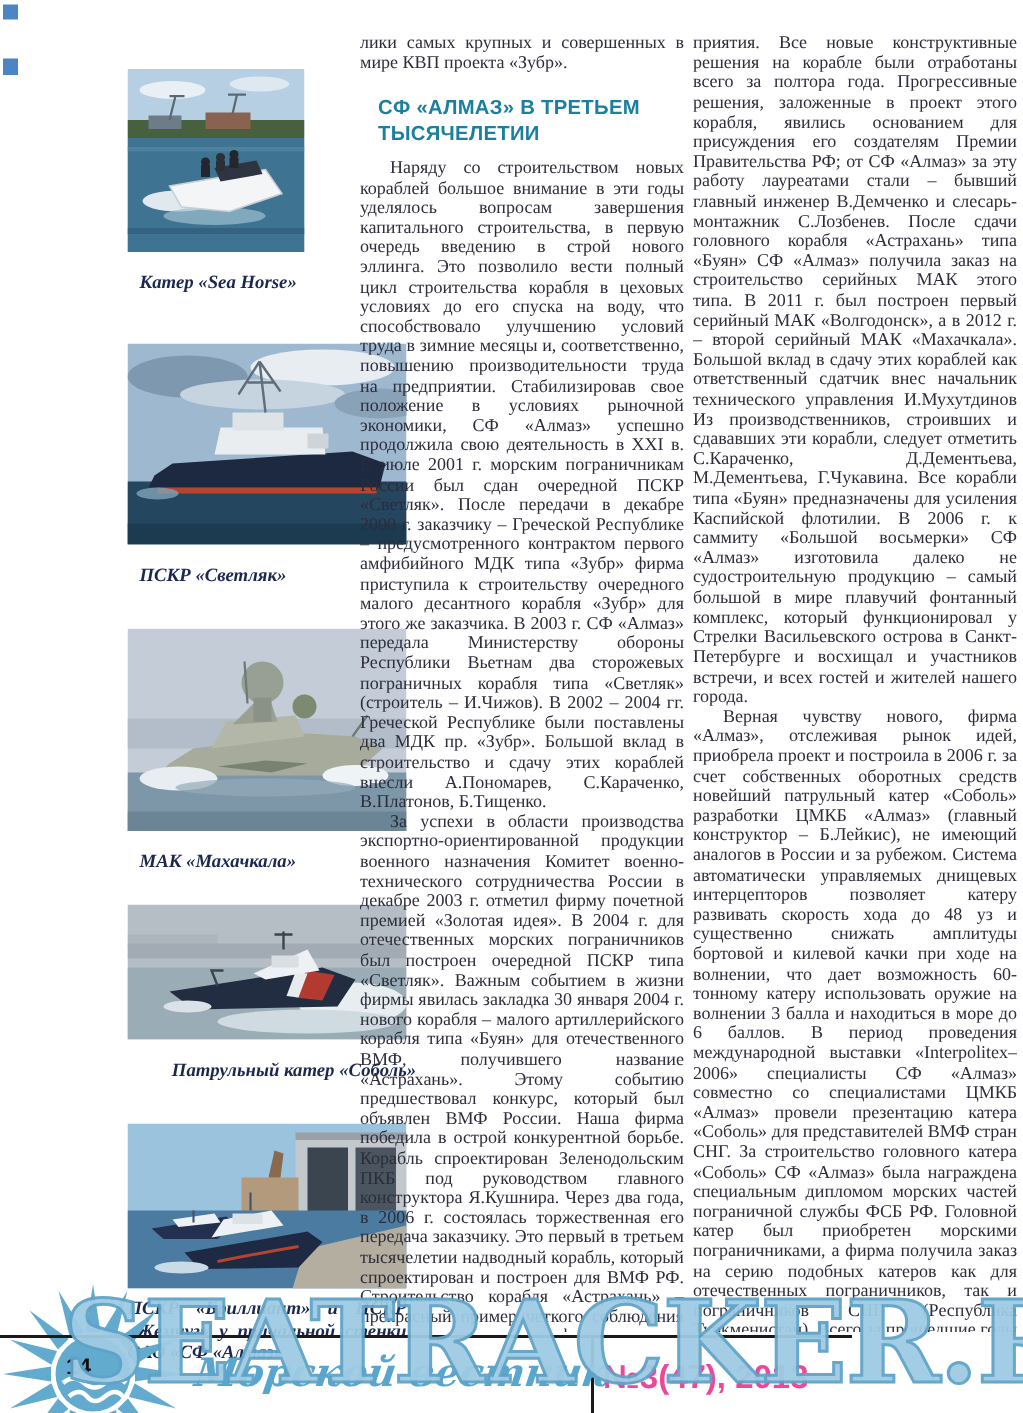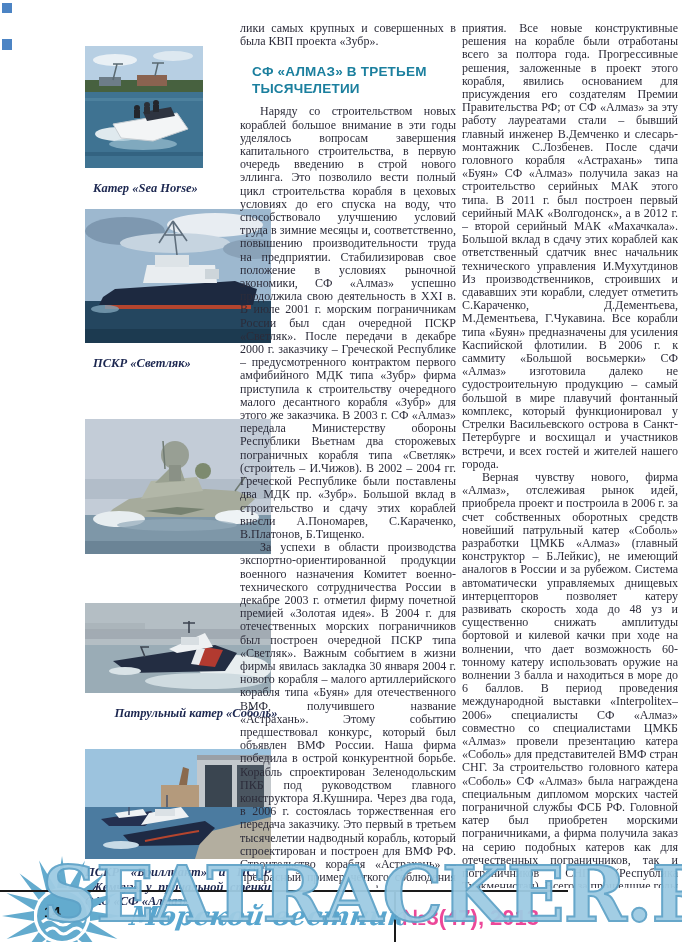--- a/index.html
+++ b/index.html
@@ -9,21 +9,21 @@
   
   .corner-mark{position:absolute;left:2px;width:10px;height:10px;background:#4c84c4;}
   .corner-mark.m1{top:3px;} .corner-mark.m2{top:39px;height:11px;}
 
   
   .fig{position:absolute;left:45px;}
   .fig svg{display:block;}
   .fig figcaption{margin:13px 0 0 0;padding-left:8px;
     font-weight:bold;font-style:italic;font-size:12.5px;line-height:14.5px;color:#1c2750;}
   .fig1{top:30px;width:140px;}
-  .fig2{top:193px;width:186px;}
+  .fig2{top:213px;width:186px;}
   .fig3{top:403px;width:186px;}
   .fig4{top:587px;width:214px;text-align:center;}
   .fig5{top:733px;width:186px;}
   .fig5 figcaption{margin-top:6px;padding-left:0;text-align:justify;}
 
   
   .col{position:absolute;top:22px;width:216px;height:866px;overflow:hidden;
        font-size:12px;line-height:13.2px;text-align:justify;}
   .col-mid{left:240px;}
   .col-right{left:462px;}
@@ -118,20 +118,21 @@
       <polygon points="70,64 84,50 96,50 100,62" fill="#9aa191"></polygon>
       <circle cx="90" cy="36" r="14" fill="#989f94"></circle>
       <rect x="84" y="46" width="12" height="16" fill="#8a9186"></rect>
       <circle cx="118" cy="52" r="8" fill="#7d8a6f"></circle>
       <polygon points="60,92 92,88 120,90 96,96" fill="#6c7866" opacity=".8"></polygon>
       <path d="M78,22 L80,50 M150,72 l10,-14" stroke="#6f7a72" stroke-width="1.5" fill="none"></path>
       <ellipse cx="34" cy="100" rx="26" ry="8" fill="#e7edf0"></ellipse>
       <ellipse cx="152" cy="98" rx="22" ry="7" fill="#eef3f5"></ellipse>
       <ellipse cx="92" cy="106" rx="60" ry="6" fill="#93aab9" opacity=".7"></ellipse>
     </svg>
+    <figcaption>МАК «Махачкала»</figcaption>
   </figure>
 
   <figure class="fig fig4">
     <svg width="186" height="90" viewBox="0 0 186 90">
       <rect width="186" height="90" fill="#b4bec4"></rect>
       <rect y="26" width="186" height="10" fill="#98a2aa" opacity=".65"></rect>
       <rect y="20" width="60" height="8" fill="#a2abb2" opacity=".5"></rect>
       <rect y="42" width="186" height="48" fill="#9aacb6"></rect>
       <ellipse cx="150" cy="66" rx="36" ry="14" fill="#e8eef0"></ellipse>
       <ellipse cx="120" cy="78" rx="60" ry="8" fill="#cfdbe0"></ellipse>
@@ -163,21 +164,21 @@
       <polygon points="56,76 104,68 96,58 64,64" fill="#eef1f3"></polygon>
       <rect x="70" y="60" width="20" height="7" fill="#dbe1e5"></rect>
       <path d="M82,58 l0,-12 M44,66 l0,-8" stroke="#44506a" stroke-width="1.4" fill="none"></path>
       <path d="M60,92 q30,-6 54,-10" stroke="#b5452e" stroke-width="2" fill="none"></path>
       <ellipse cx="36" cy="96" rx="18" ry="4" fill="#c9dbe6"></ellipse>
     </svg>
     <figcaption>ПСКР «Бриллиант» и ПСКР «Жемчуг» у причальной стенки ОАО «СФ «Алмаз»</figcaption>
   </figure>
 
   <section class="col col-mid">
-    <p class="cont">лики самых крупных и совершенных в была КВП проекта «Зубр».</p>
+    <p class="cont">лики самых крупных и совершенных в мире КВП проекта «Зубр».</p>
     <h2>СФ «АЛМАЗ» В ТРЕТЬЕМ ТЫСЯЧЕЛЕТИИ</h2>
     <p class="ind">Наряду со строительством новых кораблей большое внимание в эти годы уделялось вопросам завершения капитального строительства, в первую очередь введению в строй нового эллинга. Это позволило вести полный цикл строительства корабля в цеховых условиях до его спуска на воду, что способствовало улучшению условий труда в зимние месяцы и, соответственно, повышению производительности труда на предприятии. Стабилизировав свое положение в условиях рыночной экономики, СФ «Алмаз» успешно продолжила свою деятельность в XXI в. В июле 2001 г. морским пограничникам России был сдан очередной ПСКР «Светляк». После передачи в декабре 2000 г. заказчику – Греческой Республике – предусмотренного контрактом первого амфибийного МДК типа «Зубр» фирма приступила к строительству очередного малого десантного корабля «Зубр» для этого же заказчика. В 2003 г. СФ «Алмаз» передала Министерству обороны Республики Вьетнам два сторожевых пограничных корабля типа «Светляк» (строитель – И.Чижов). В 2002 – 2004 гг. Греческой Республике были поставлены два МДК пр. «Зубр». Большой вклад в строительство и сдачу этих кораблей внесли А.Пономарев, С.Караченко, В.Платонов, Б.Тищенко.</p>
     <p class="ind">За успехи в области производства экспортно-ориентированной продукции военного назначения Комитет военно-технического сотрудничества России в декабре 2003 г. отметил фирму почетной премией «Золотая идея». В 2004 г. для отечественных морских пограничников был построен очередной ПСКР типа «Светляк». Важным событием в жизни фирмы явилась закладка 30 января 2004 г. нового корабля – малого артиллерийского корабля типа «Буян» для отечественного ВМФ, получившего название «Астрахань». Этому событию предшествовал конкурс, который был объявлен ВМФ России. Наша фирма победила в острой конкурентной борьбе. Корабль спроектирован Зеленодольским ПКБ под руководством главного конструктора Я.Кушнира. Через два года, в 2006 г. состоялась торжественная его передача заказчику. Это первый в третьем тысячелетии надводный корабль, который спроектирован и построен для ВМФ РФ. Строительство корабля «Астрахань» – прекрасный пример четкого соблюдения сроков и высокого профессионального уровня пред-</p>
   </section>
 
   <section class="col col-right">
     <p class="cont">приятия. Все новые конструктивные решения на корабле были отработаны всего за полтора года. Прогрессивные решения, заложенные в проект этого корабля, явились основанием для присуждения его создателям Премии Правительства РФ; от СФ «Алмаз» за эту работу лауреатами стали – бывший главный инженер В.Демченко и слесарь-монтажник С.Лозбенев. После сдачи головного корабля «Астрахань» типа «Буян» СФ «Алмаз» получила заказ на строительство серийных МАК этого типа. В 2011 г. был построен первый серийный МАК «Волгодонск», а в 2012 г. – второй серийный МАК «Махачкала». Большой вклад в сдачу этих кораблей как ответственный сдатчик внес начальник технического управления И.Мухутдинов Из производственников, строивших и сдававших эти корабли, следует отметить С.Караченко, Д.Дементьева, М.Дементьева, Г.Чукавина. Все корабли типа «Буян» предназначены для усиления Каспийской флотилии. В 2006 г. к саммиту «Большой восьмерки» СФ «Алмаз» изготовила далеко не судостроительную продукцию – самый большой в мире плавучий фонтанный комплекс, который функционировал у Стрелки Васильевского острова в Санкт-Петербурге и восхищал и участников встречи, и всех гостей и жителей нашего города.</p>
     <p class="ind">Верная чувству нового, фирма «Алмаз», отслеживая рынок идей, приобрела проект и построила в 2006 г. за счет собственных оборотных средств новейший патрульный катер «Соболь» разработки ЦМКБ «Алмаз» (главный конструктор – Б.Лейкис), не имеющий аналогов в России и за рубежом. Система автоматически управляемых днищевых интерцепторов позволяет катеру развивать скорость хода до 48 уз и существенно снижать амплитуды бортовой и килевой качки при ходе на волнении, что дает возможность 60-тонному катеру использовать оружие на волнении 3 балла и находиться в море до 6 баллов. В период проведения международной выставки «Interpolitex–2006» специалисты СФ «Алмаз» совместно со специалистами ЦМКБ «Алмаз» провели презентацию катера «Соболь» для представителей ВМФ стран СНГ. За строительство головного катера «Соболь» СФ «Алмаз» была награждена специальным дипломом морских частей пограничной службы ФСБ РФ. Головной катер был приобретен морскими пограничниками, а фирма получила заказ на серию подобных катеров как для отечественных пограничников, так и пограничников СНГ (Республика Туркменистан). Всего за прошедшие годы на СФ «Алмаз» совместно с Морским заводом «Алмаз» построено 17 ед. патрульных катеров типа «Соболь». География их службы весьма разнообраз-</p>
   </section>
 

